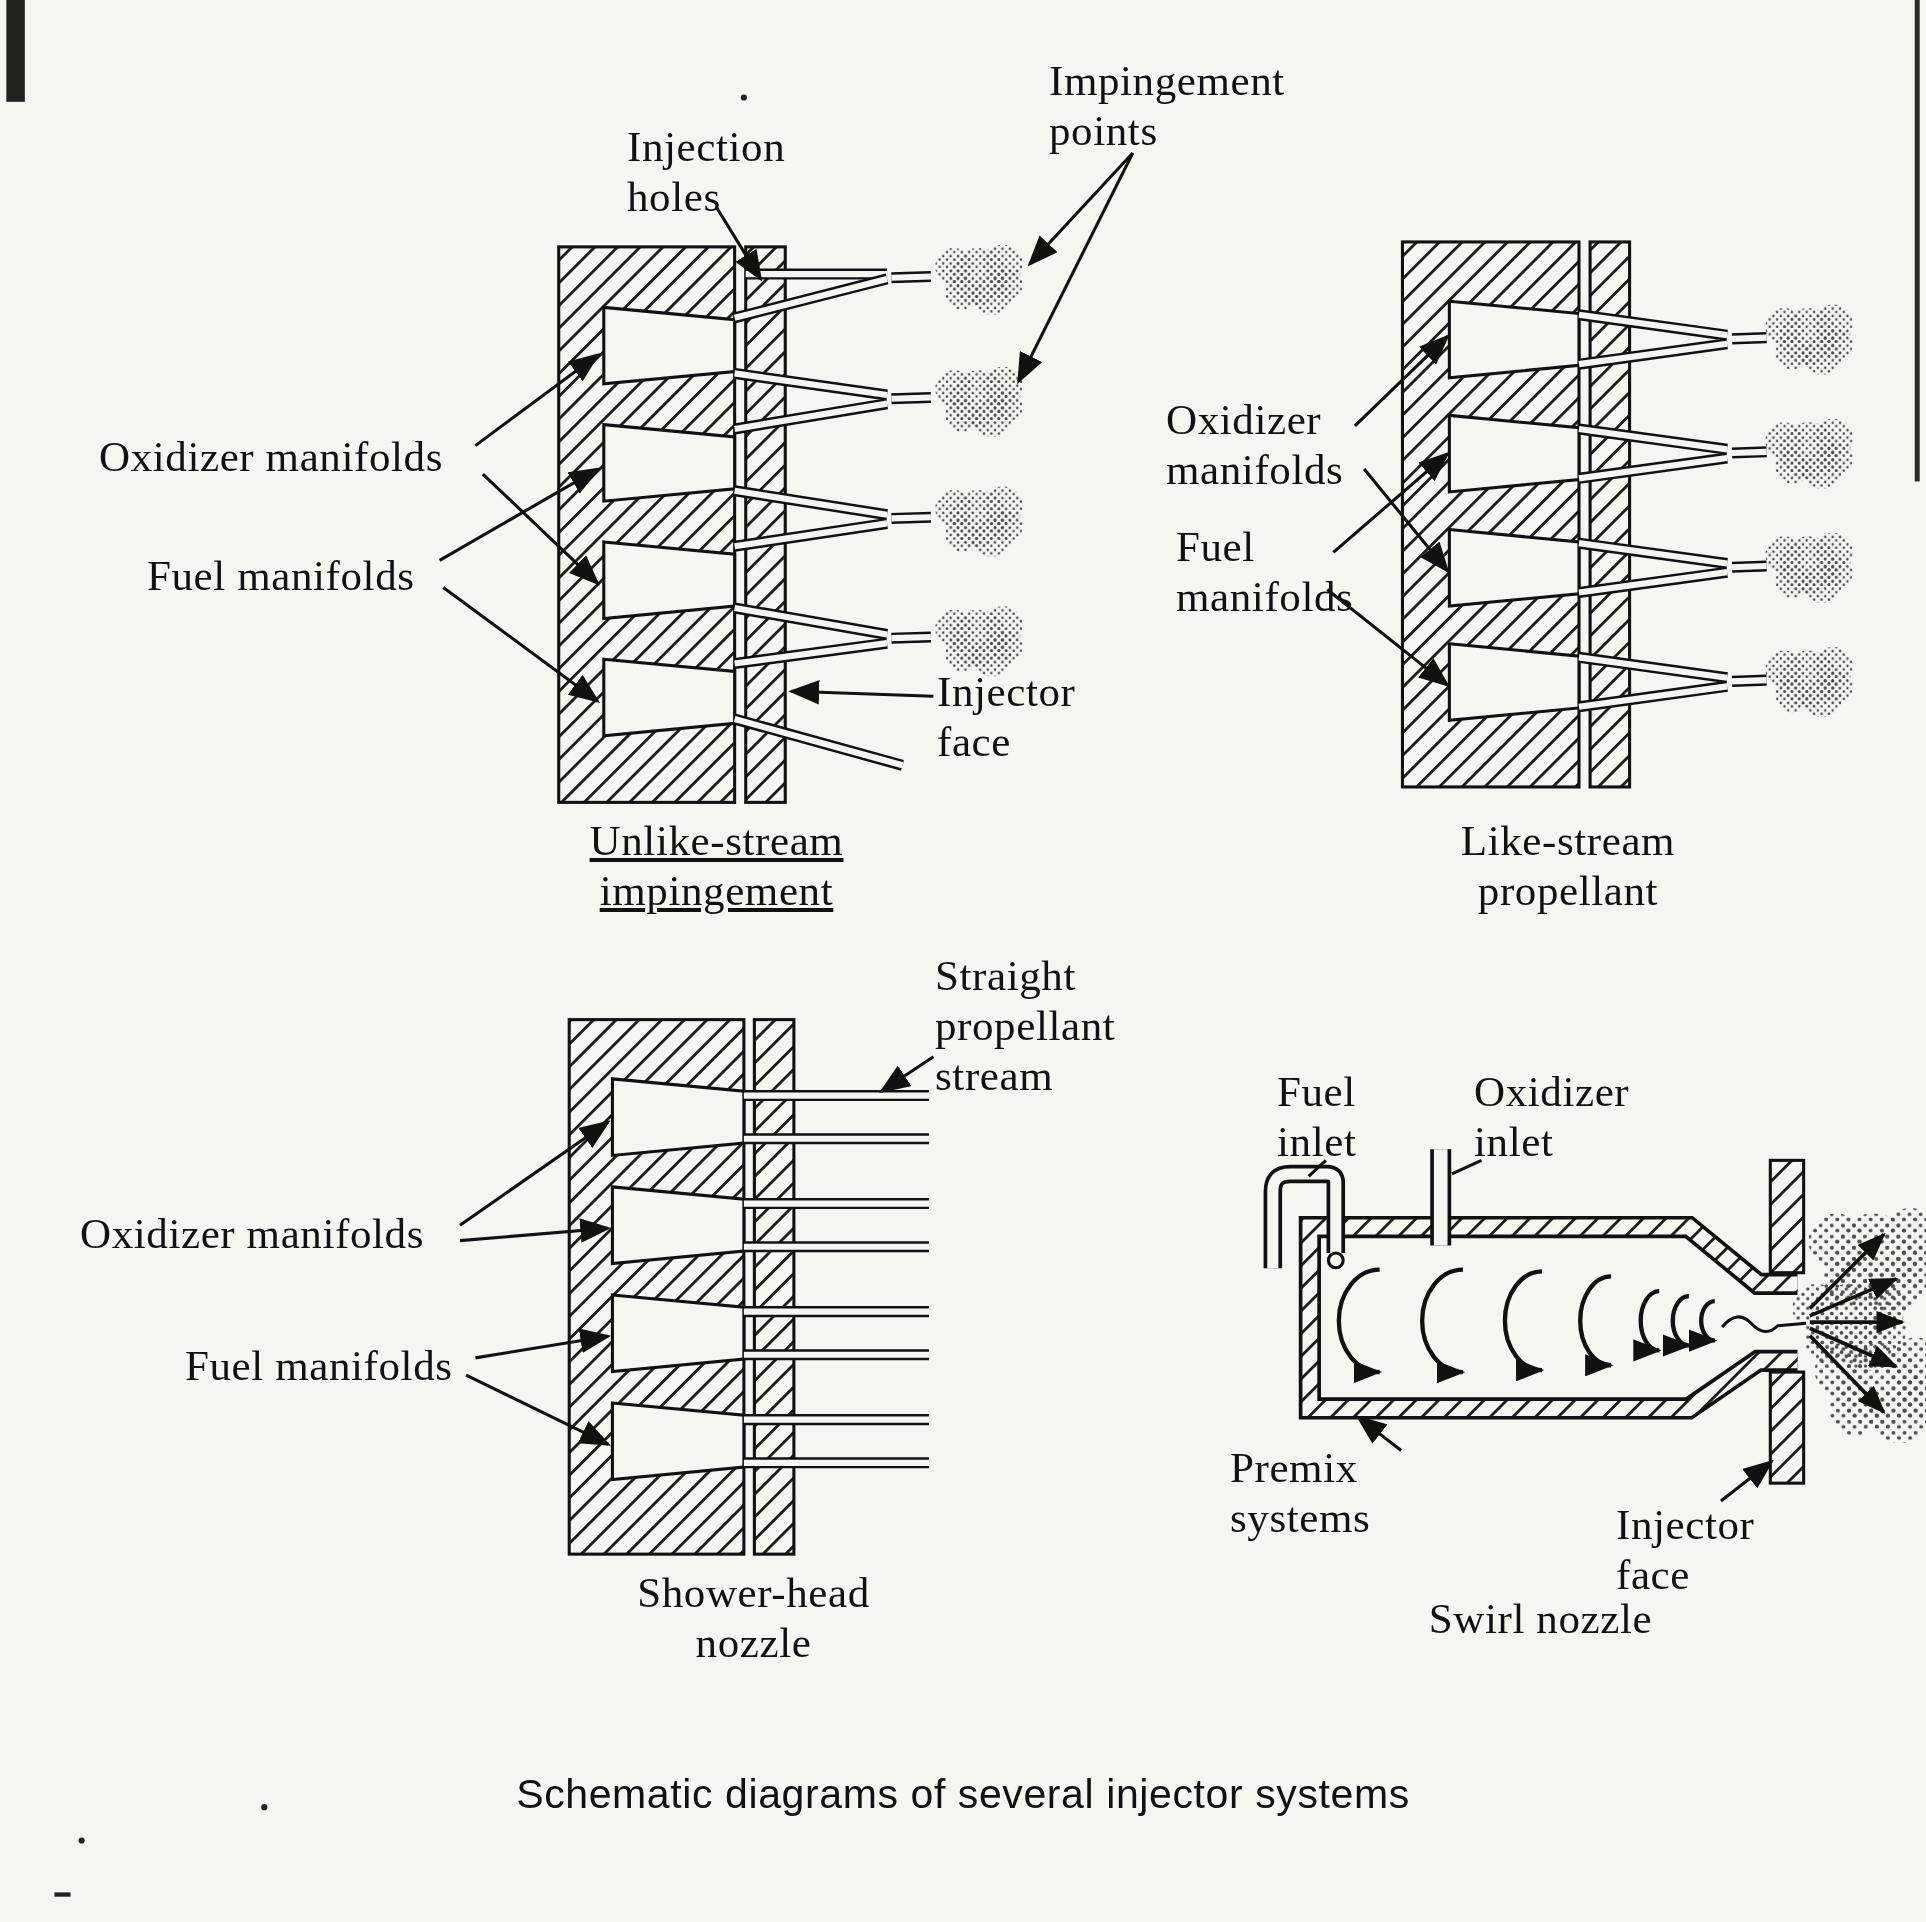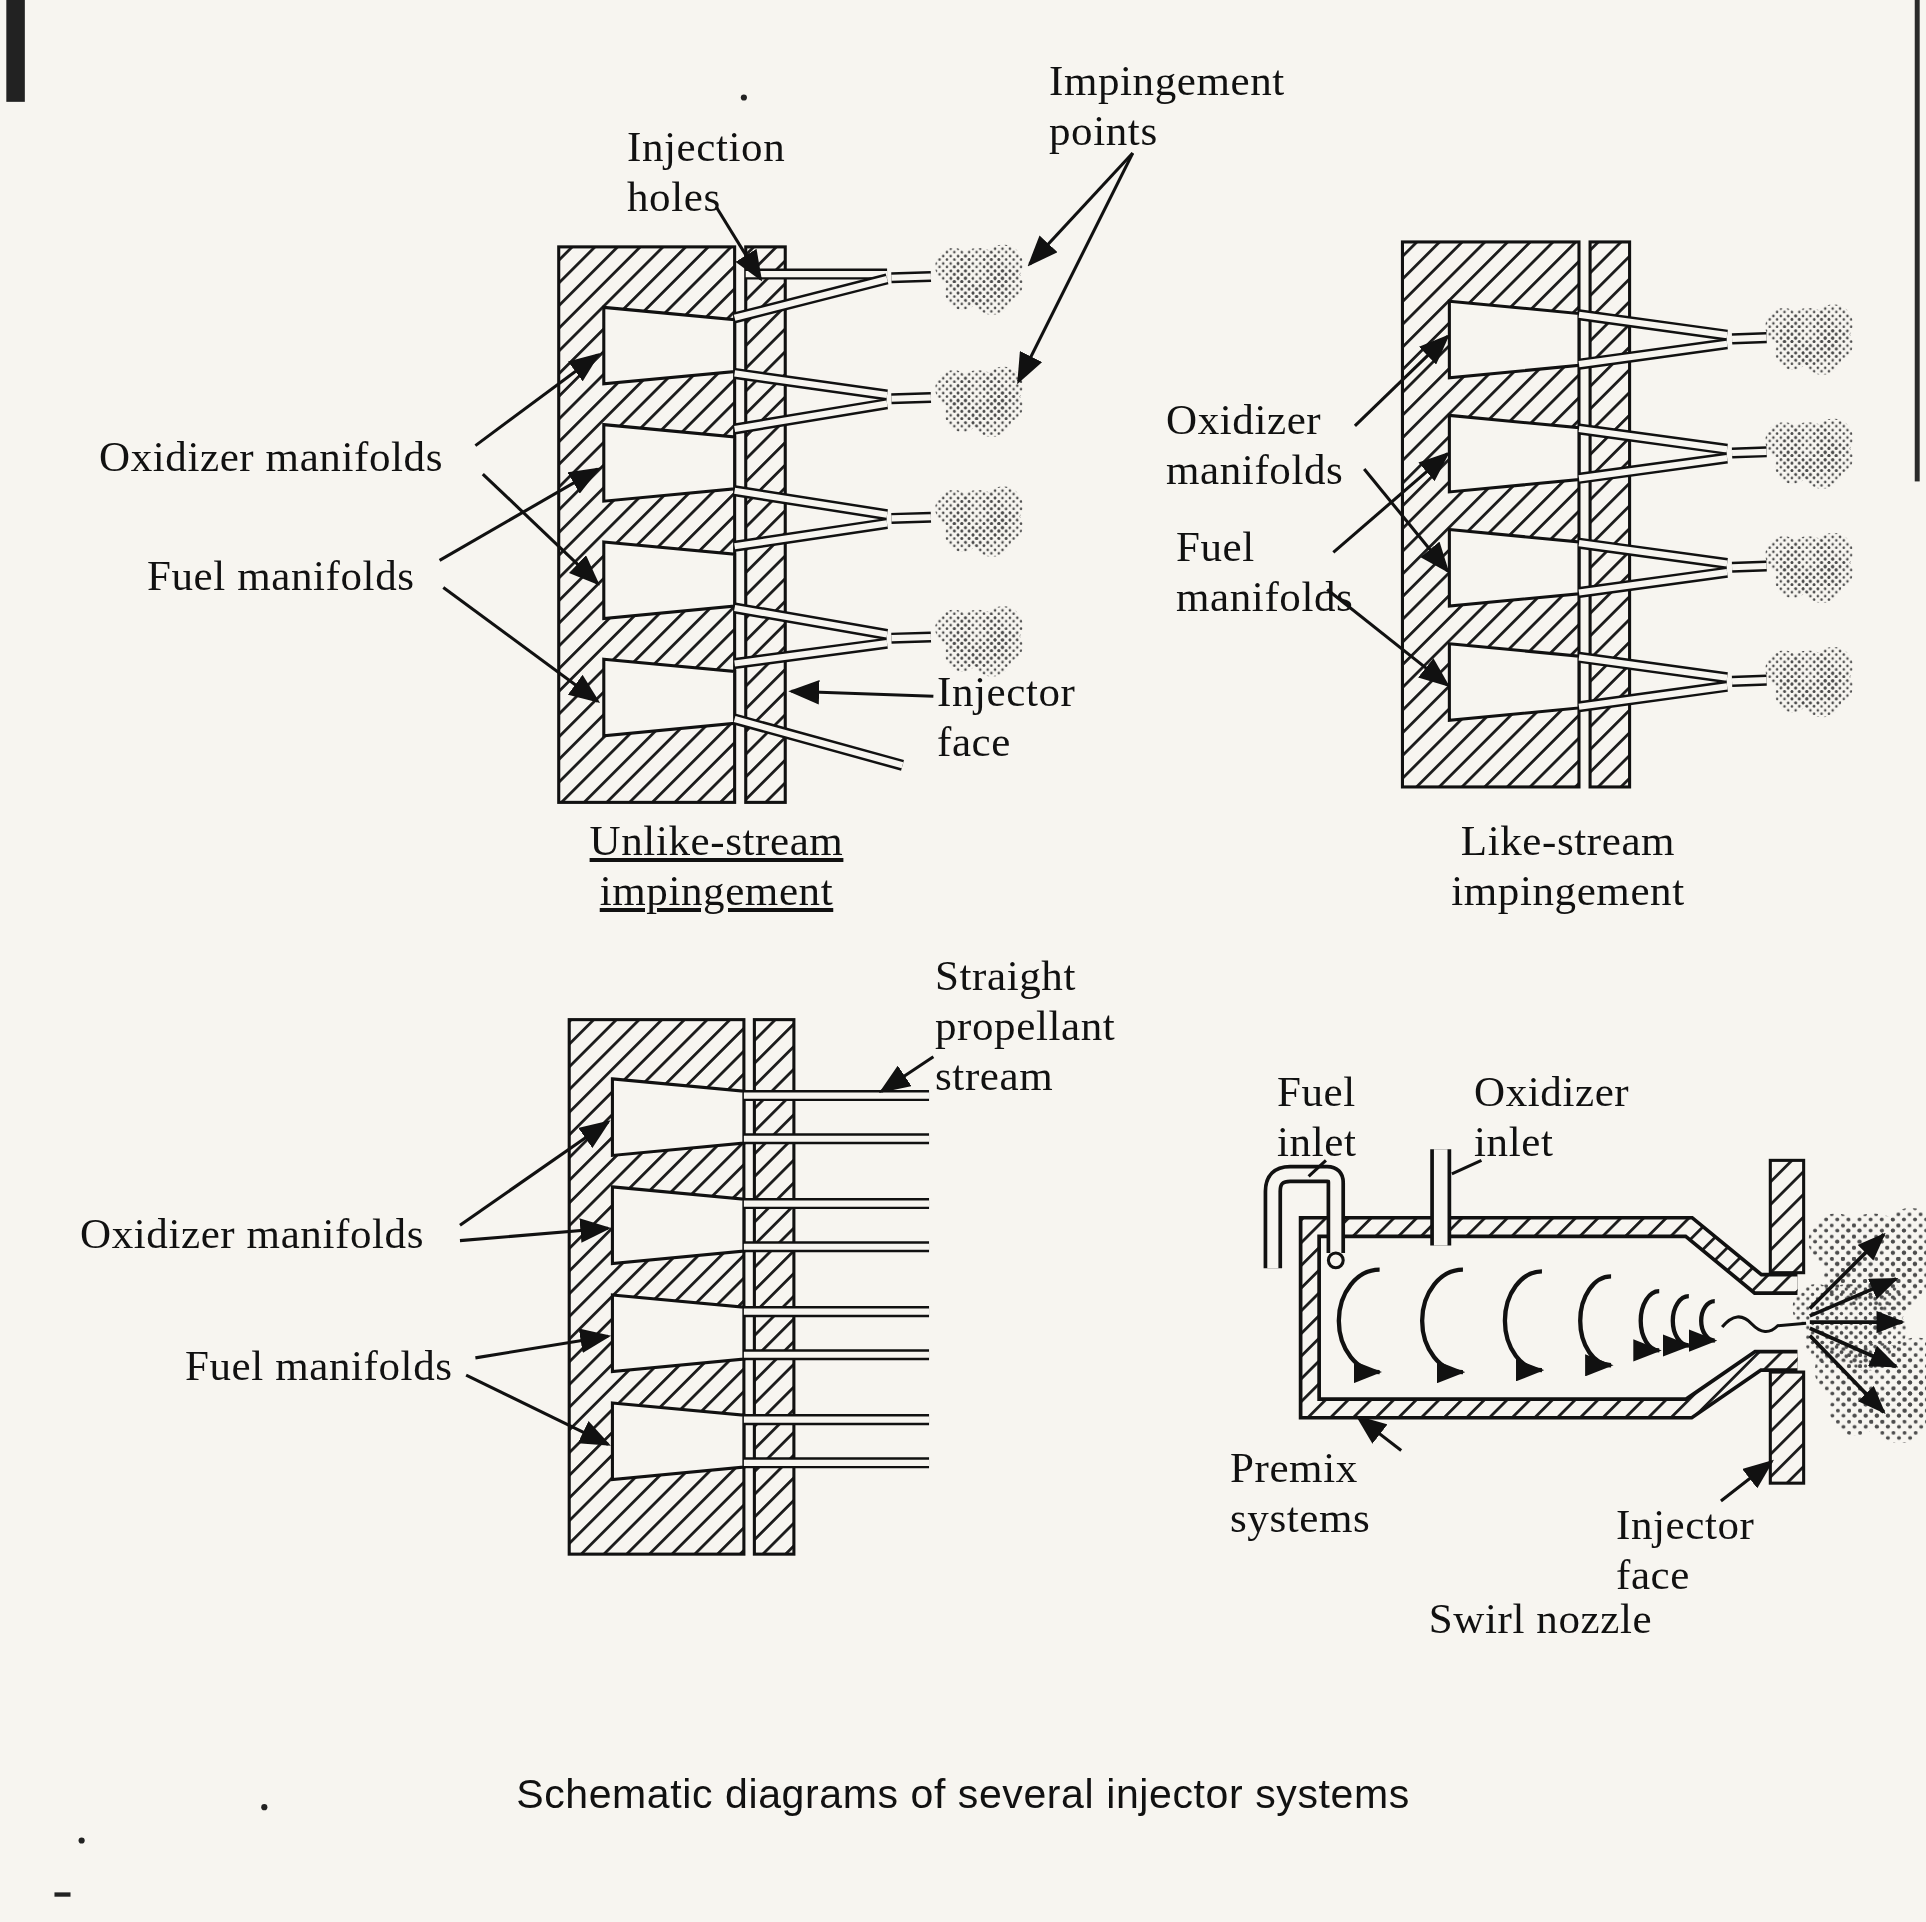--- a/index.html
+++ b/index.html
@@ -288,27 +288,29 @@
   <div class="label" style="left:937px;top:667px;">Injector
 face</div>
   <div class="label caption" style="left:454px;top:816px;width:525px;text-decoration:underline;">Unlike-stream
 impingement</div>
 
   <div class="label" style="left:1166px;top:395px;">Oxidizer
 manifolds</div>
   <div class="label" style="left:1176px;top:522px;">Fuel
 manifolds</div>
   <div class="label caption" style="left:1352px;top:816px;width:432px;">Like-stream
-impingement</div>
+propellant</div>
 
   <div class="label" style="left:935px;top:951px;">Straight
 propellant
 stream</div>
   <div class="label" style="left:80px;top:1209px;">Oxidizer manifolds</div>
   <div class="label" style="left:185px;top:1341px;">Fuel manifolds</div>
+  <div class="label caption" style="left:556px;top:1568px;width:395px;">Shower-head
+nozzle</div>
 
   <div class="label" style="left:1277px;top:1067px;">Fuel
 inlet</div>
   <div class="label" style="left:1474px;top:1067px;">Oxidizer
 inlet</div>
   <div class="label" style="left:1230px;top:1443px;">Premix
 systems</div>
   <div class="label" style="left:1616px;top:1500px;">Injector
 face</div>
   <div class="label caption" style="left:1312px;top:1594px;width:457px;">Swirl nozzle</div>

